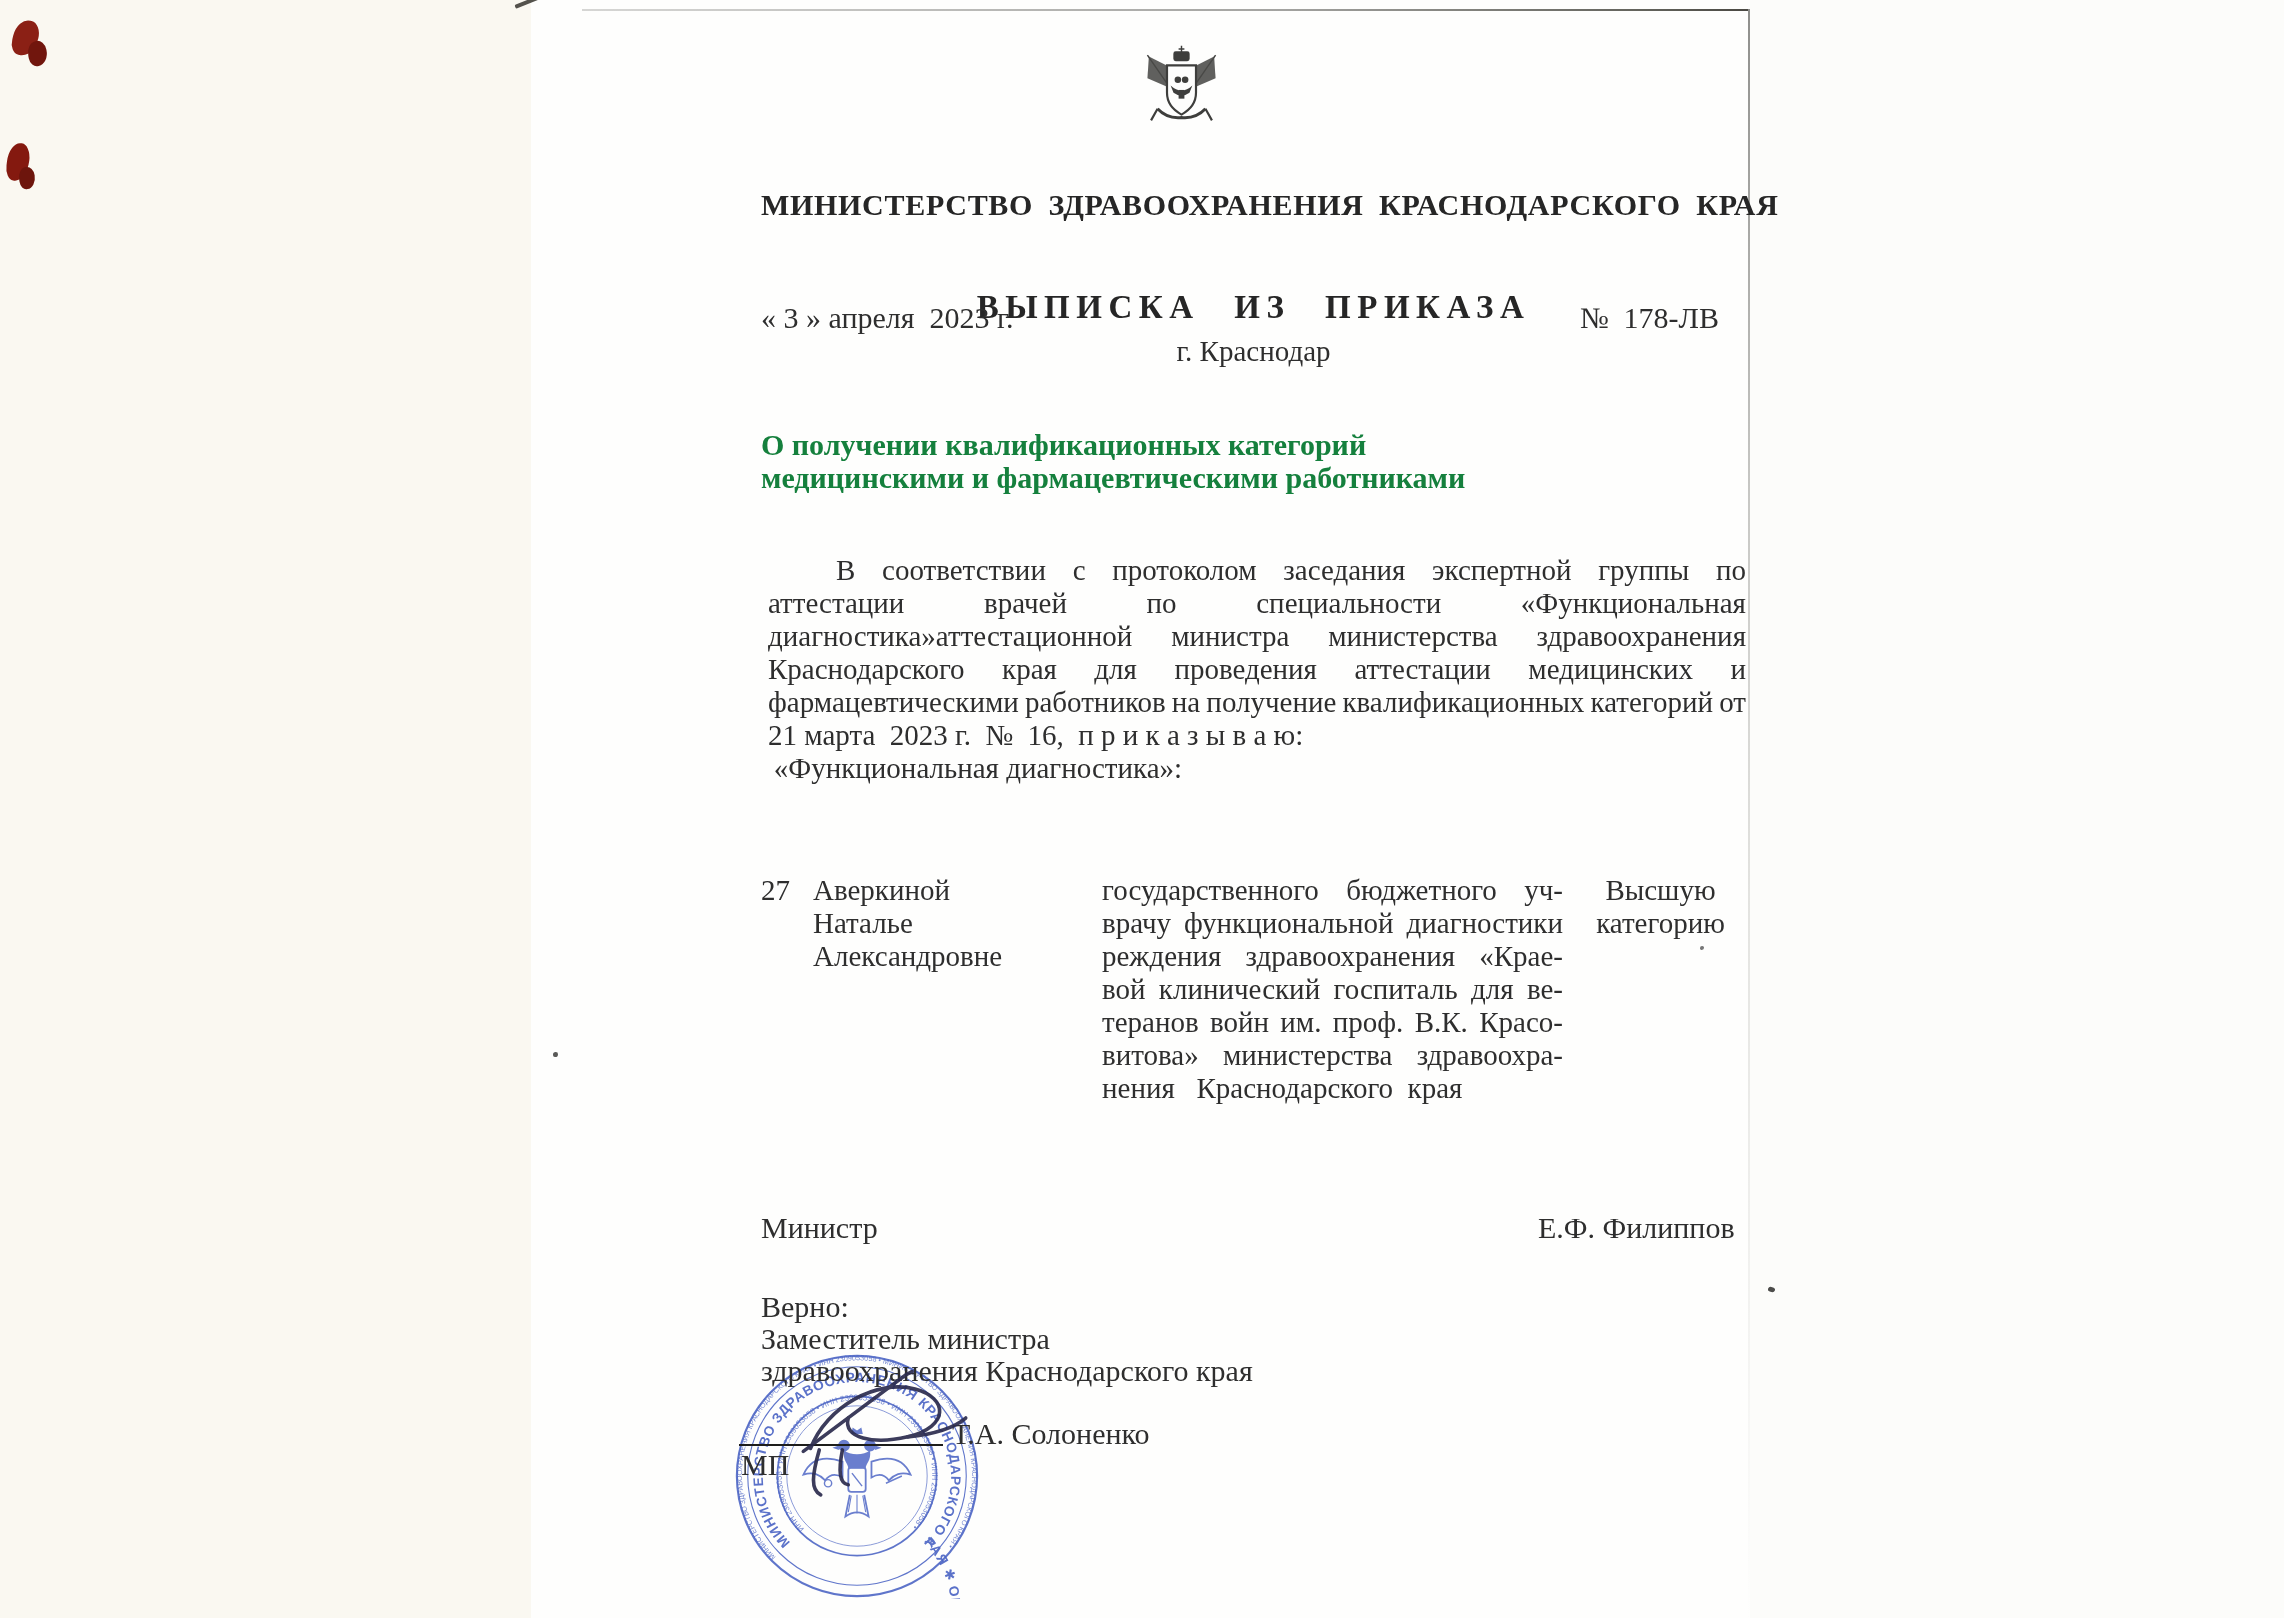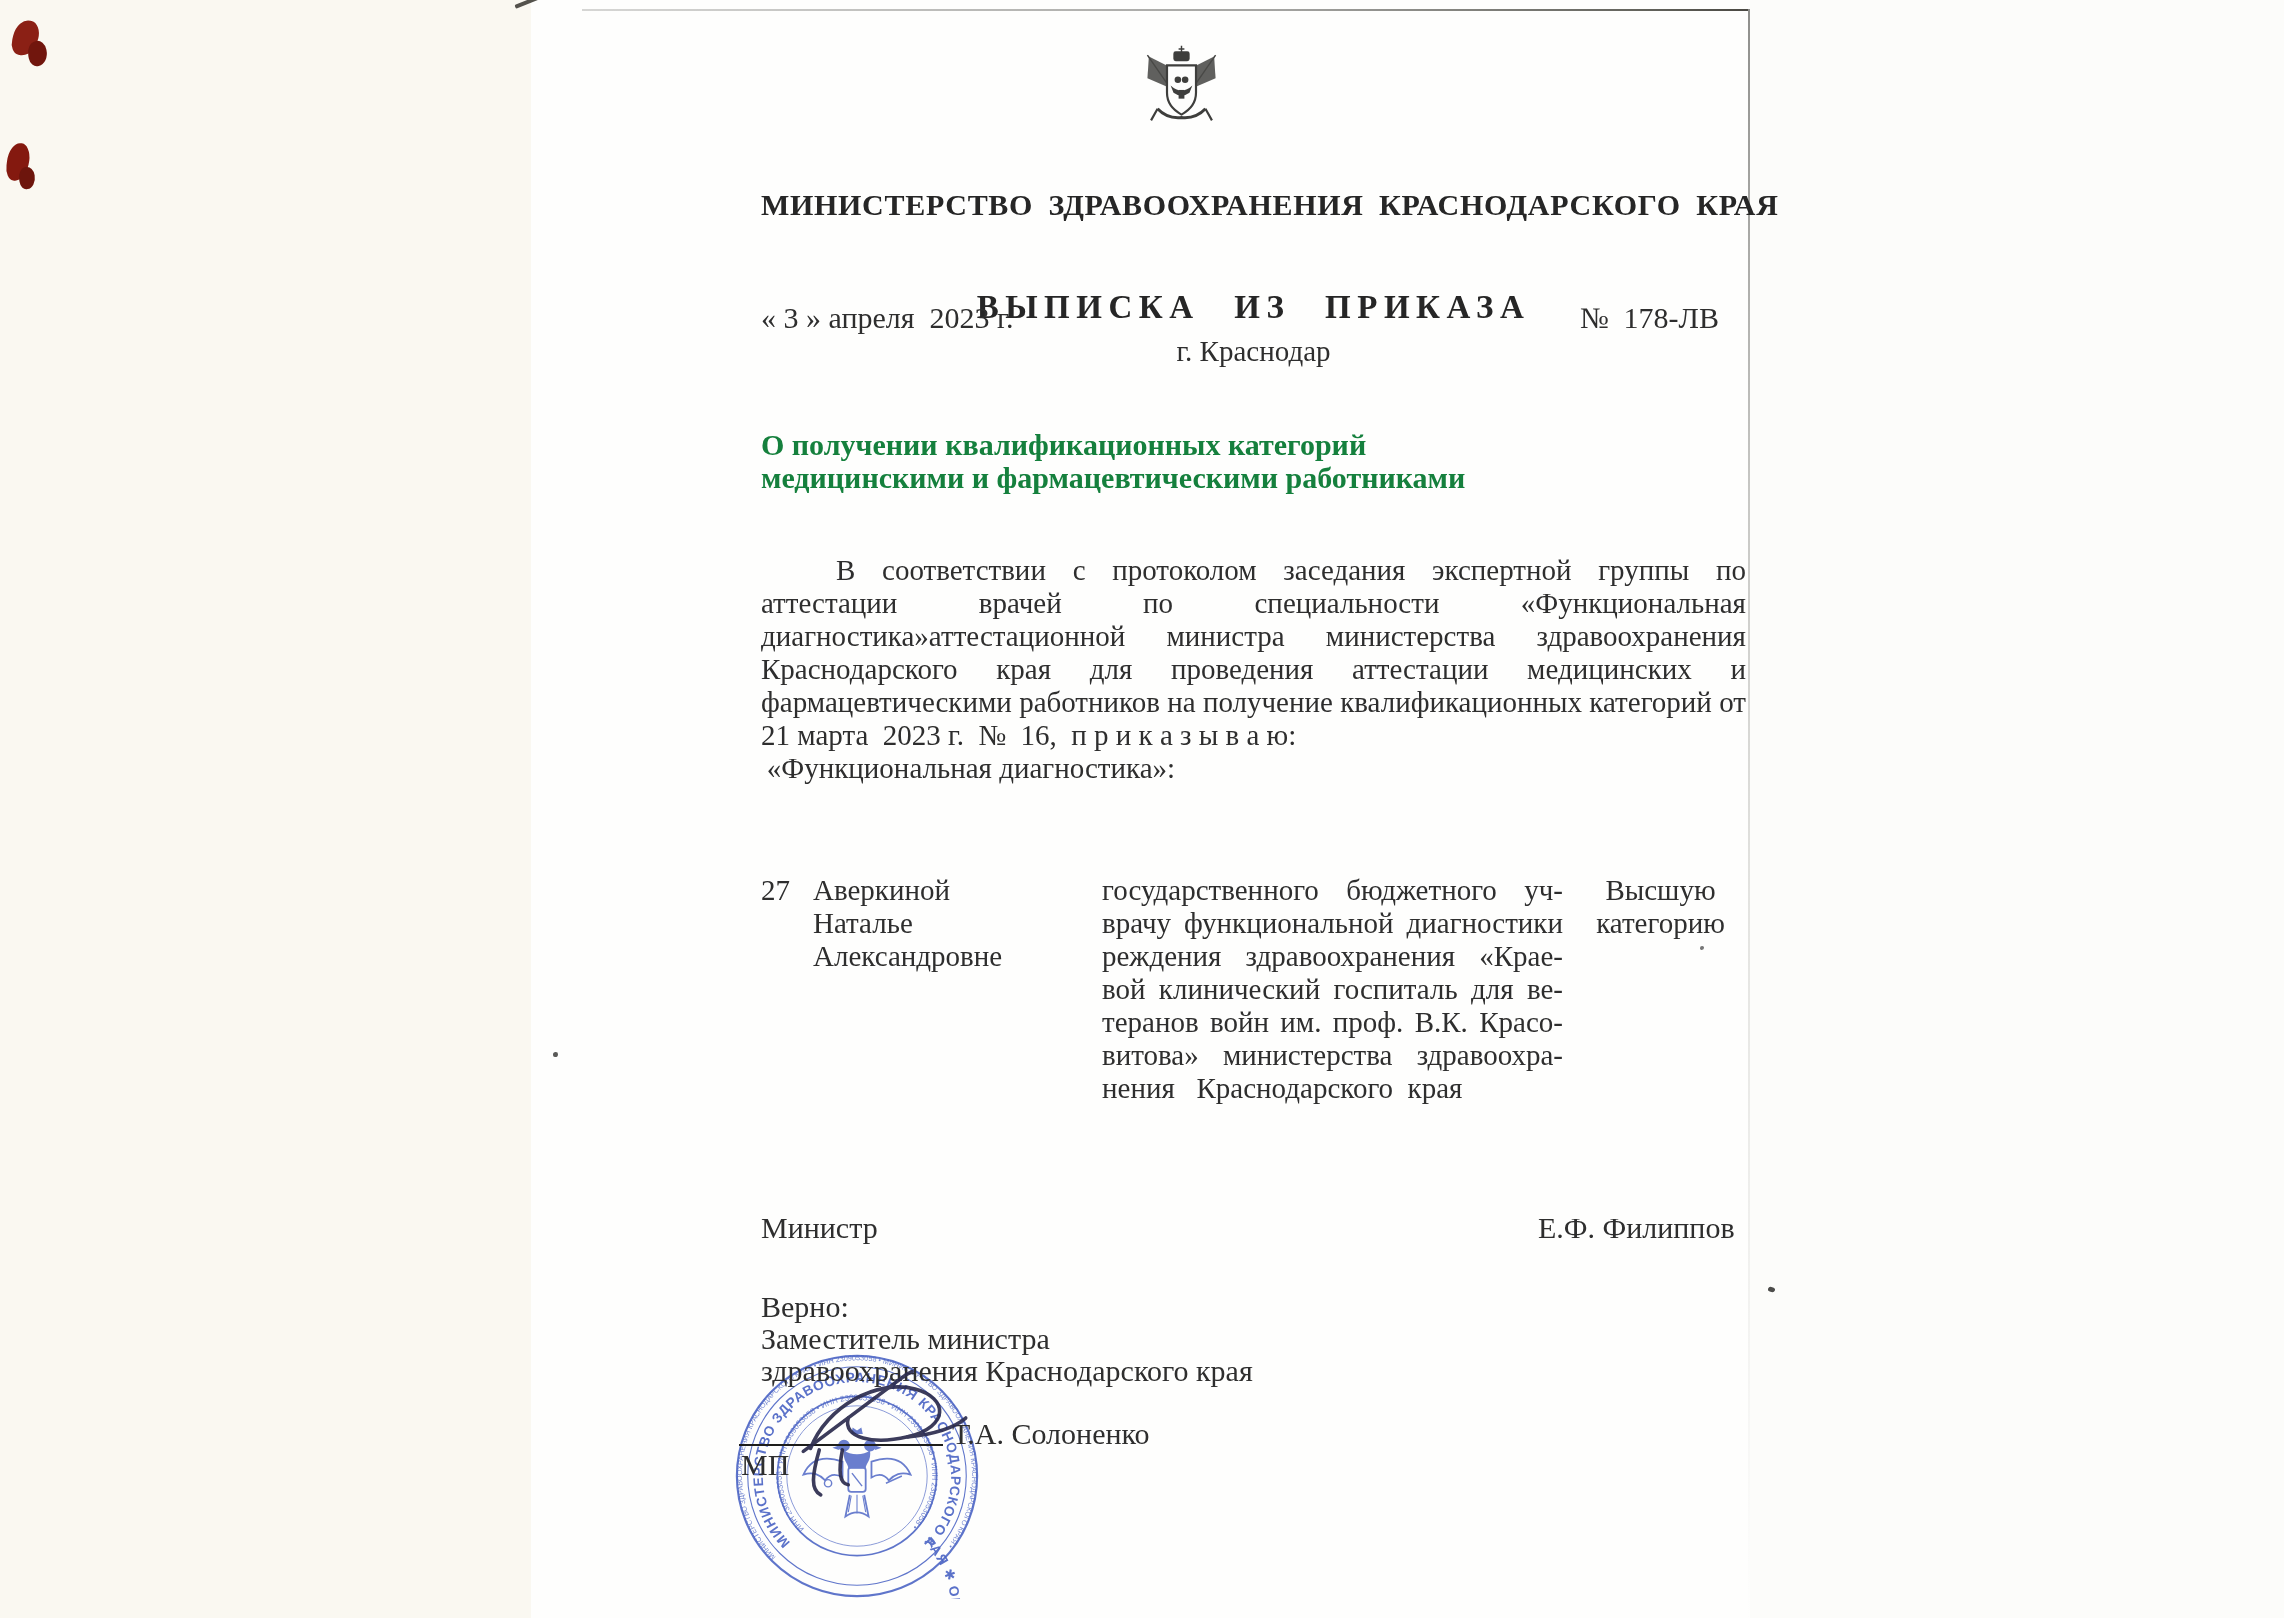--- a/index.html
+++ b/index.html
@@ -41,21 +41,21 @@
   }
   .date-line{position:absolute;left:761px;top:301px;font-size:30px;}
   .doc-number{position:absolute;left:1580px;top:301px;font-size:30px;}
   .city-line{position:absolute;left:761px;top:335px;width:985px;text-align:center;font-size:29px;}
 
   .subject{position:absolute;left:761px;top:428px;width:985px;text-align:left;
     font-size:30px;font-weight:bold;color:#15803d;}
   .subject div{height:33px;}
 
   .body-block{position:absolute;left:761px;top:554px;width:985px;font-size:29px;}
-  .body-line{height:33px;line-height:33px;white-space:pre;}
+  .body-line{height:33px;line-height:33px;white-space:pre;margin-left:7px;}
   .jwords{display:flex;justify-content:space-between;white-space:normal;}
   .ind1{margin-left:75px;width:910px;}
   .ind2{padding-left:77px;}
   .ind3{padding-left:5.8px;}
 
   .row-num{position:absolute;left:761px;top:874px;font-size:29px;}
   .name-col{position:absolute;left:813px;top:874px;width:210px;font-size:29px;}
   .name-col div{height:33px;line-height:33px;}
   .pos-col{position:absolute;left:1102px;top:874px;width:461px;font-size:29px;}
   .pos-col .pline{height:33px;line-height:33px;}

